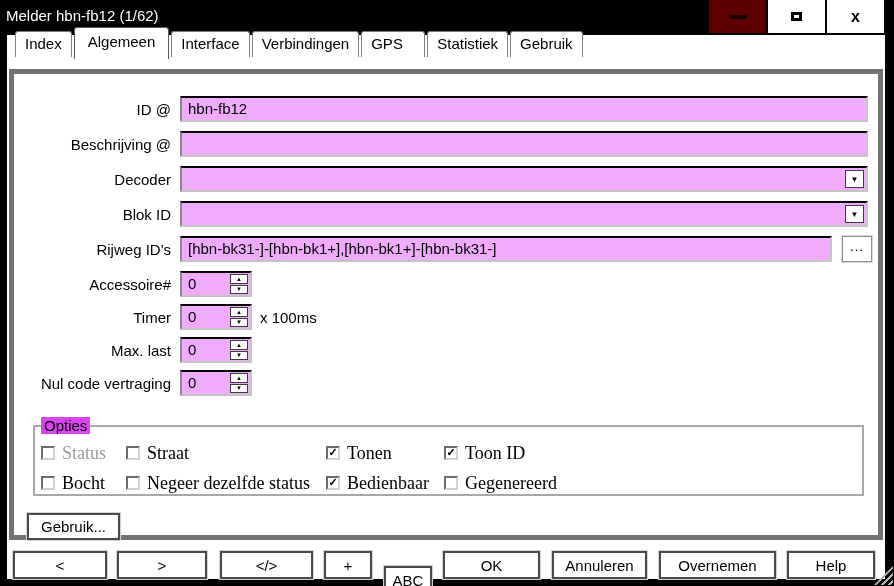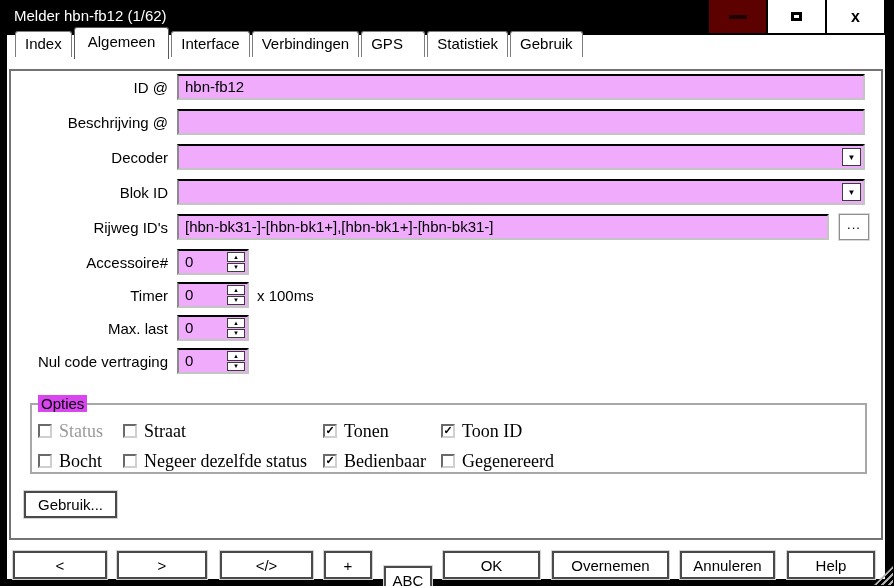--- a/index.html
+++ b/index.html
@@ -5,21 +5,21 @@
   * { box-sizing: border-box; margin: 0; padding: 0; }
   html,body { width:894px; height:586px; }
   body {
     font-family: "Liberation Sans", sans-serif;
     background:#000; position:relative; overflow:hidden;
   }
   
   .titlebar {
     position:absolute; left:0; top:0; width:894px; height:30px;
     background:#000; color:#fff; font-size:15px;
-    display:flex; align-items:center; padding-left:14px;text-align:center;
+    display:flex; align-items:center; padding-left:6px;text-align:center;
   }
   .winbtns { position:absolute; top:0; right:10px; display:flex; gap:2px; height:33px; }
   .winbtn { width:57px; height:33px; display:flex; align-items:center; justify-content:center; cursor:default; }
   .winbtn.min { background:#5c0000; }
   .winbtn.min .dash { width:18px; height:4px; background:#1e0000; }
   .winbtn.max, .winbtn.close { background:#fff; color:#000; }
   .winbtn.max .sq { width:11px; height:9px; border:3px solid #000; }
   .winbtn.close { font-size:16px; font-weight:bold; line-height:1; }
   .client {
     position:absolute; left:7px; top:35px; width:878px; height:544px; background:#fff;
@@ -35,21 +35,21 @@
     margin-right:2px; margin-bottom:2px; height:26px; white-space:nowrap;
   }
   .tab.wide { min-width:64px; }
   .tab.active {
     height:32px; margin-bottom:0; padding:5px 13px 7px 13px;
     border-color:#5a5a5a; position:relative; z-index:4;
   }
   
   .panel {
     position:absolute; left:2px; top:34px; width:874px; height:471px;
-    border:2px solid #737373; background:#fff; padding-top:3px; z-index:2;
+    border:5px solid #737373; background:#fff; padding-top:22px; z-index:2;
   }
   .row { display:flex; align-items:center; height:26px; margin-bottom:9px; }
   .row.spin-row { margin-bottom:7px; }
   .lbl {
     width:166px; text-align:right; padding-right:9px; font-size:15px; color:#000;
     white-space:nowrap;
   }
   .sunken {
     background:#f0abfc; border:2px solid #c4c4c4;
     border-top-color:#000; border-left-color:#8a8a8a;
@@ -291,19 +291,19 @@
     <div class="pushbtn acties">Gebruik...</div>
   </div>
 
   <div class="btnbar">
     <div class="pushbtn" style="width:94px; margin-right:10px;">&lt;</div>
     <div class="pushbtn" style="width:90px; margin-right:13px;">&gt;</div>
     <div class="pushbtn" style="width:93px; margin-right:11px;">&lt;/&gt;</div>
     <div class="pushbtn" style="width:48px; margin-right:12px;">+</div>
     <div class="pushbtn" style="width:48px; margin-right:11px;margin-top:15px;">ABC</div>
     <div class="pushbtn" style="width:97px; margin-right:12px;">OK</div>
+    <div class="pushbtn" style="width:95px; margin-right:12px;">Annuleren</div>
     <div class="pushbtn" style="width:117px; margin-right:11px;">Overnemen</div>
-    <div class="pushbtn" style="width:95px; margin-right:12px;">Annuleren</div>
     <div class="pushbtn" style="width:88px;">Help</div>
   </div>
 </div>
 
 <div class="grip"></div>
 
 </body></html>

